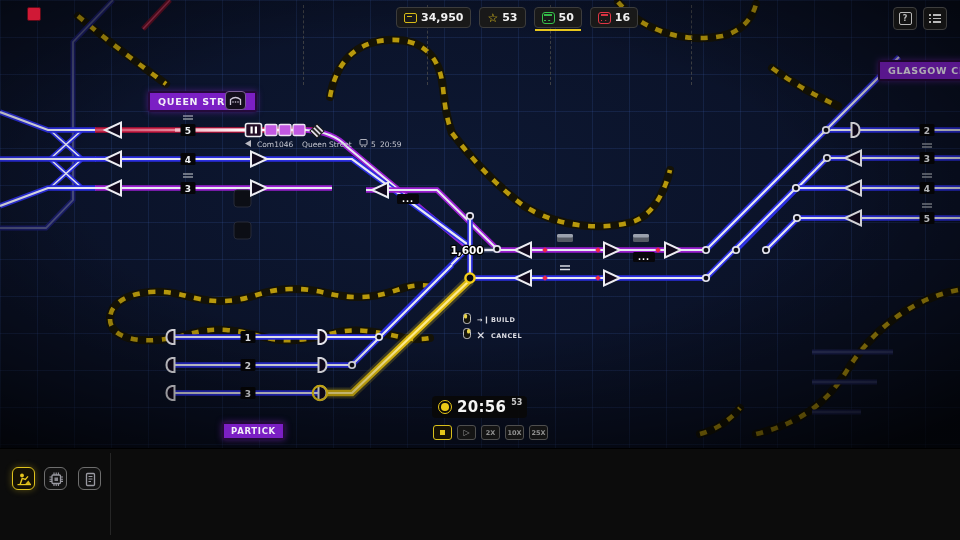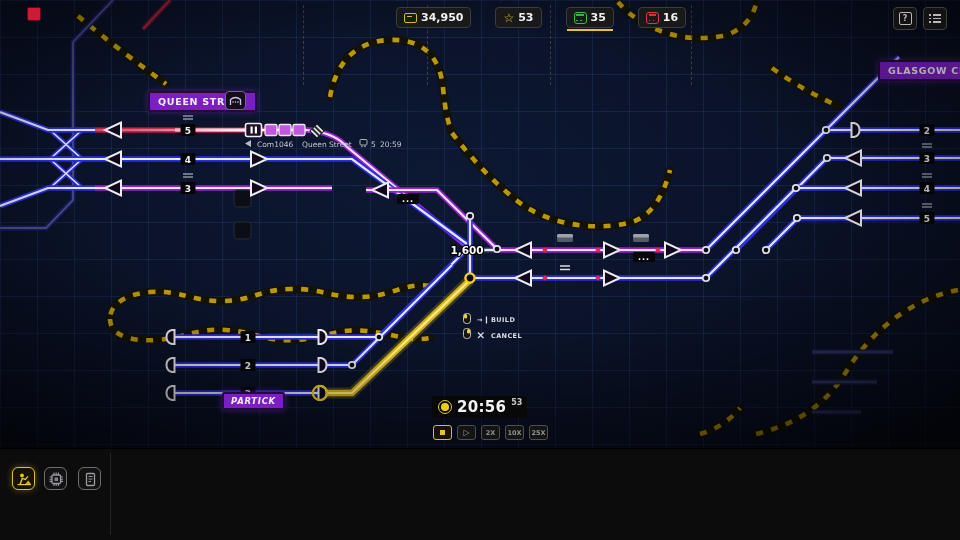--- a/index.html
+++ b/index.html
@@ -40,21 +40,21 @@
   
   .badge{position:absolute;z-index:4;background:#7b1fc4;color:#f2eef8;
          font:bold 9.5px "DejaVu Sans",sans-serif;text-transform:uppercase;letter-spacing:.7px;
          padding:3px 8px;border:2px solid #240a3a;border-radius:2px;white-space:nowrap;
          box-shadow:0 0 6px rgba(130,40,200,.5);}
   .badge.dim{filter:brightness(.72)}
   .stn-btn{position:absolute;z-index:4;left:225px;top:91px;width:19px;height:17px;background:#140e1c;
            border:1.2px solid #7a5f96;border-radius:4px;display:flex;align-items:center;justify-content:center;}
   .corner-sq{position:absolute;z-index:4;left:27px;top:7px;width:12px;height:12px;background:#d01936;border:1px solid #5e0a18;border-radius:2px;}
   
-  .topbar{position:absolute;z-index:5;left:396px;top:7px;display:flex;gap:24px;align-items:flex-start;}
+  .topbar{position:absolute;z-index:5;left:396px;top:7px;display:flex;gap:8px;align-items:flex-start;}
   .pill{position:relative;display:flex;align-items:center;gap:4px;height:19px;padding:0 7px;
         background:#191919;border:1px solid #3c3c3c;border-radius:4px;
         font:bold 11px "DejaVu Sans",sans-serif;color:#f0f0f0;}
   .pill.sel::after{content:'';position:absolute;left:0;right:0;bottom:-4px;height:2.5px;background:#e8c71d;}
   .wallet{display:inline-block;width:11px;height:8px;border:1.2px solid #d8bb16;border-radius:2px;position:relative;}
   .wallet::after{content:'';position:absolute;left:1.5px;top:2px;width:5px;height:1.8px;background:#d8bb16;}
   .star{color:#e8c71d;font-size:12px;line-height:1;}
   .trainface{display:inline-block;width:11px;height:10px;border:1.6px solid #35c04a;border-radius:3px;position:relative;}
   .trainface::before{content:'';position:absolute;top:1.2px;left:1.8px;right:1.8px;height:2.6px;background:currentColor;opacity:.95;}
   .trainface::after{content:'';position:absolute;bottom:1.2px;left:1.8px;width:1.8px;height:1.8px;background:currentColor;box-shadow:4.2px 0 currentColor;}
@@ -385,34 +385,34 @@
   <div class="badge" style="left:148px;top:91px;">Queen Street</div>
   <div class="stn-btn">
     <svg width="13" height="11" viewBox="0 0 13 11">
       <path d="M1.5,10 V4.5 Q6.5,0.5 11.5,4.5 V10" fill="none" stroke="#cfc8da" stroke-width="1.3"></path>
       <circle cx="4" cy="7" r=".8" fill="#cfc8da"></circle>
         <circle cx="6.5" cy="7" r=".8" fill="#cfc8da"></circle>
         <circle cx="9" cy="7" r=".8" fill="#cfc8da"></circle>
     </svg>
   </div>
   <div class="badge dim" style="left:878px;top:60px;">Glasgow Central</div>
-  <div class="badge" style="left:222px;top:392px;font-size:8.5px;padding:2px 7px;font-style:italic;">Partick</div>
+  <div class="badge" style="left:222px;top:422px;font-size:8.5px;padding:2px 7px;">Partick</div>
 
   <div class="topbar">
     <div class="pill">
       <span class="wallet"></span>
       <span>34,950</span>
     </div>
     <div class="pill">
       <span class="star">☆</span>
       <span>53</span>
     </div>
     <div class="pill sel">
       <span class="trainface tf-green"></span>
-      <span>35</span>
+      <span>50</span>
     </div>
     <div class="pill">
       <span class="trainface tf-red"></span>
       <span>16</span>
     </div>
   </div>
 
   <div class="tr-btn" style="left:893px;">
     <span class="qbox">?</span>
   </div>

